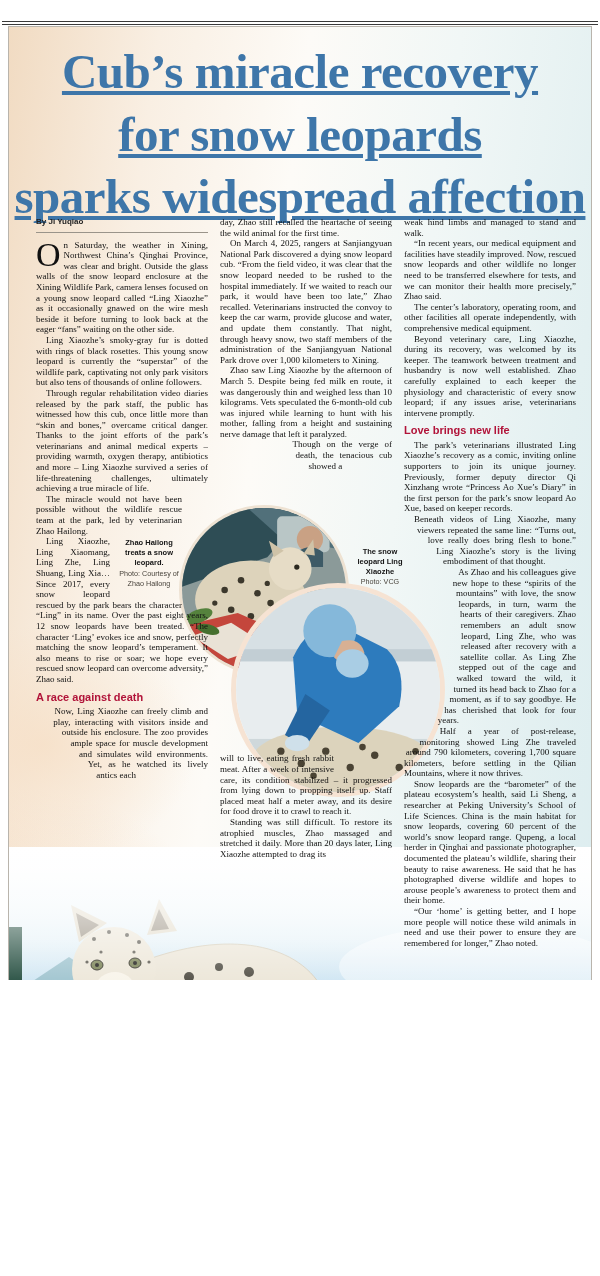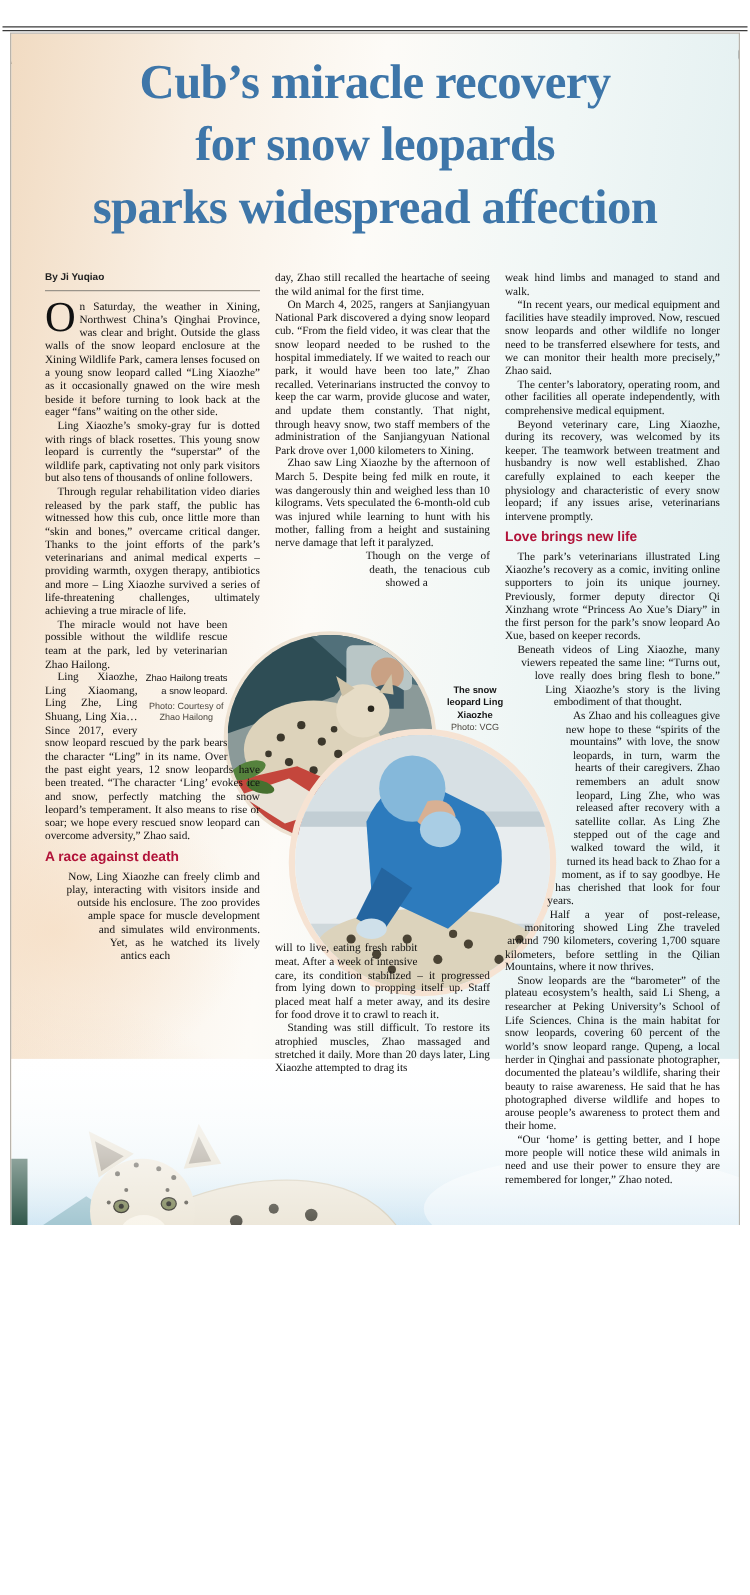--- a/index.html
+++ b/index.html
@@ -15,21 +15,21 @@
                border-top:1px solid #3a3a3a;border-bottom:1px solid #3a3a3a;}
   
   .panel{position:absolute;top:26px;left:8px;width:584px;height:1240px;
          border:1px solid #b9b4ac;box-sizing:border-box;overflow:hidden;
          background:
            radial-gradient(ellipse 220px 170px at 6% 58%, rgba(246,222,196,.75), transparent 70%),
            radial-gradient(ellipse 280px 220px at 2% 74%, rgba(244,214,182,.55), transparent 70%),
            linear-gradient(98deg,#f1dbc2 0%,#f9efe3 20%,#fdfbf7 40%,#f1f7f6 60%,#e3f0f1 82%,#daecef 100%);}
   
   .headline{margin-top:14px;text-align:center;color:#3e76a9;font-weight:bold;
-            font-size:39px;line-height:1.28;letter-spacing:-.5px;}
+            font-size:49px;line-height:1.28;letter-spacing:-.5px;text-decoration:underline;}
   
   .cols{position:absolute;left:27px;top:190px;width:540px;display:flex;gap:12px;z-index:3;}
   .col{width:172px;flex:0 0 172px;font-size:9px;line-height:10.6px;color:#111;
        text-align:justify;}
   .byline{font-family:"Liberation Sans","DejaVu Sans",sans-serif;font-weight:bold;
           font-size:8px;color:#222;}
   .byrule{border:0;border-top:1px solid #9a948a;margin:4px 0 7px;}
   .bp{margin:0;}
   .ind{text-indent:10px;}
   .dropcap{float:left;font-size:34px;line-height:28px;padding:1px 3px 0 0;color:#111;}
@@ -39,21 +39,21 @@
   .sh{display:block;}
   .shR1{float:right;width:26px;height:112px;}
   .shL1{float:left;width:96px;height:118px;shape-outside:polygon(0 0,100% 100%,0 100%);}
   .shL2{float:left;width:118px;height:56px;shape-outside:polygon(0 0,42% 0,100% 100%,0 100%);}
   .shR2{float:right;width:58px;height:12px;}
   .shL3{float:left;width:60px;height:246px;shape-outside:ellipse(105px 125px at -48px 50%);}
   .spacer-img{height:258px;clear:both;}
   
   .capA{float:right;width:66px;margin:2px 0 3px 6px;text-align:center;
         font-family:"Liberation Sans","DejaVu Sans",sans-serif;font-size:7.5px;line-height:1.3;}
-  .capA .t{font-weight:normal;color:#141414;display:block;text-align:right;}
+  .capA .t{font-weight:bold;color:#141414;display:block;}
   .capA .c{color:#4a453d;display:block;margin-top:2px;font-size:7.2px;}
   .capB{position:absolute;left:342px;top:520px;width:58px;z-index:4;text-align:center;
         font-family:"Liberation Sans","DejaVu Sans",sans-serif;font-size:7.5px;line-height:1.3;}
   .capB .t{font-weight:bold;color:#141414;display:block;}
   .capB .c{color:#4a453d;display:block;margin-top:1px;font-size:7.2px;}
   .capC{position:absolute;right:10px;bottom:22px;width:140px;z-index:4;text-align:left;
         font-family:"Liberation Sans","DejaVu Sans",sans-serif;font-size:8px;line-height:1.3;color:#fff;}
   .capC .t{font-weight:bold;display:block;}
   .capC .c{display:block;font-size:7.5px;}
   

